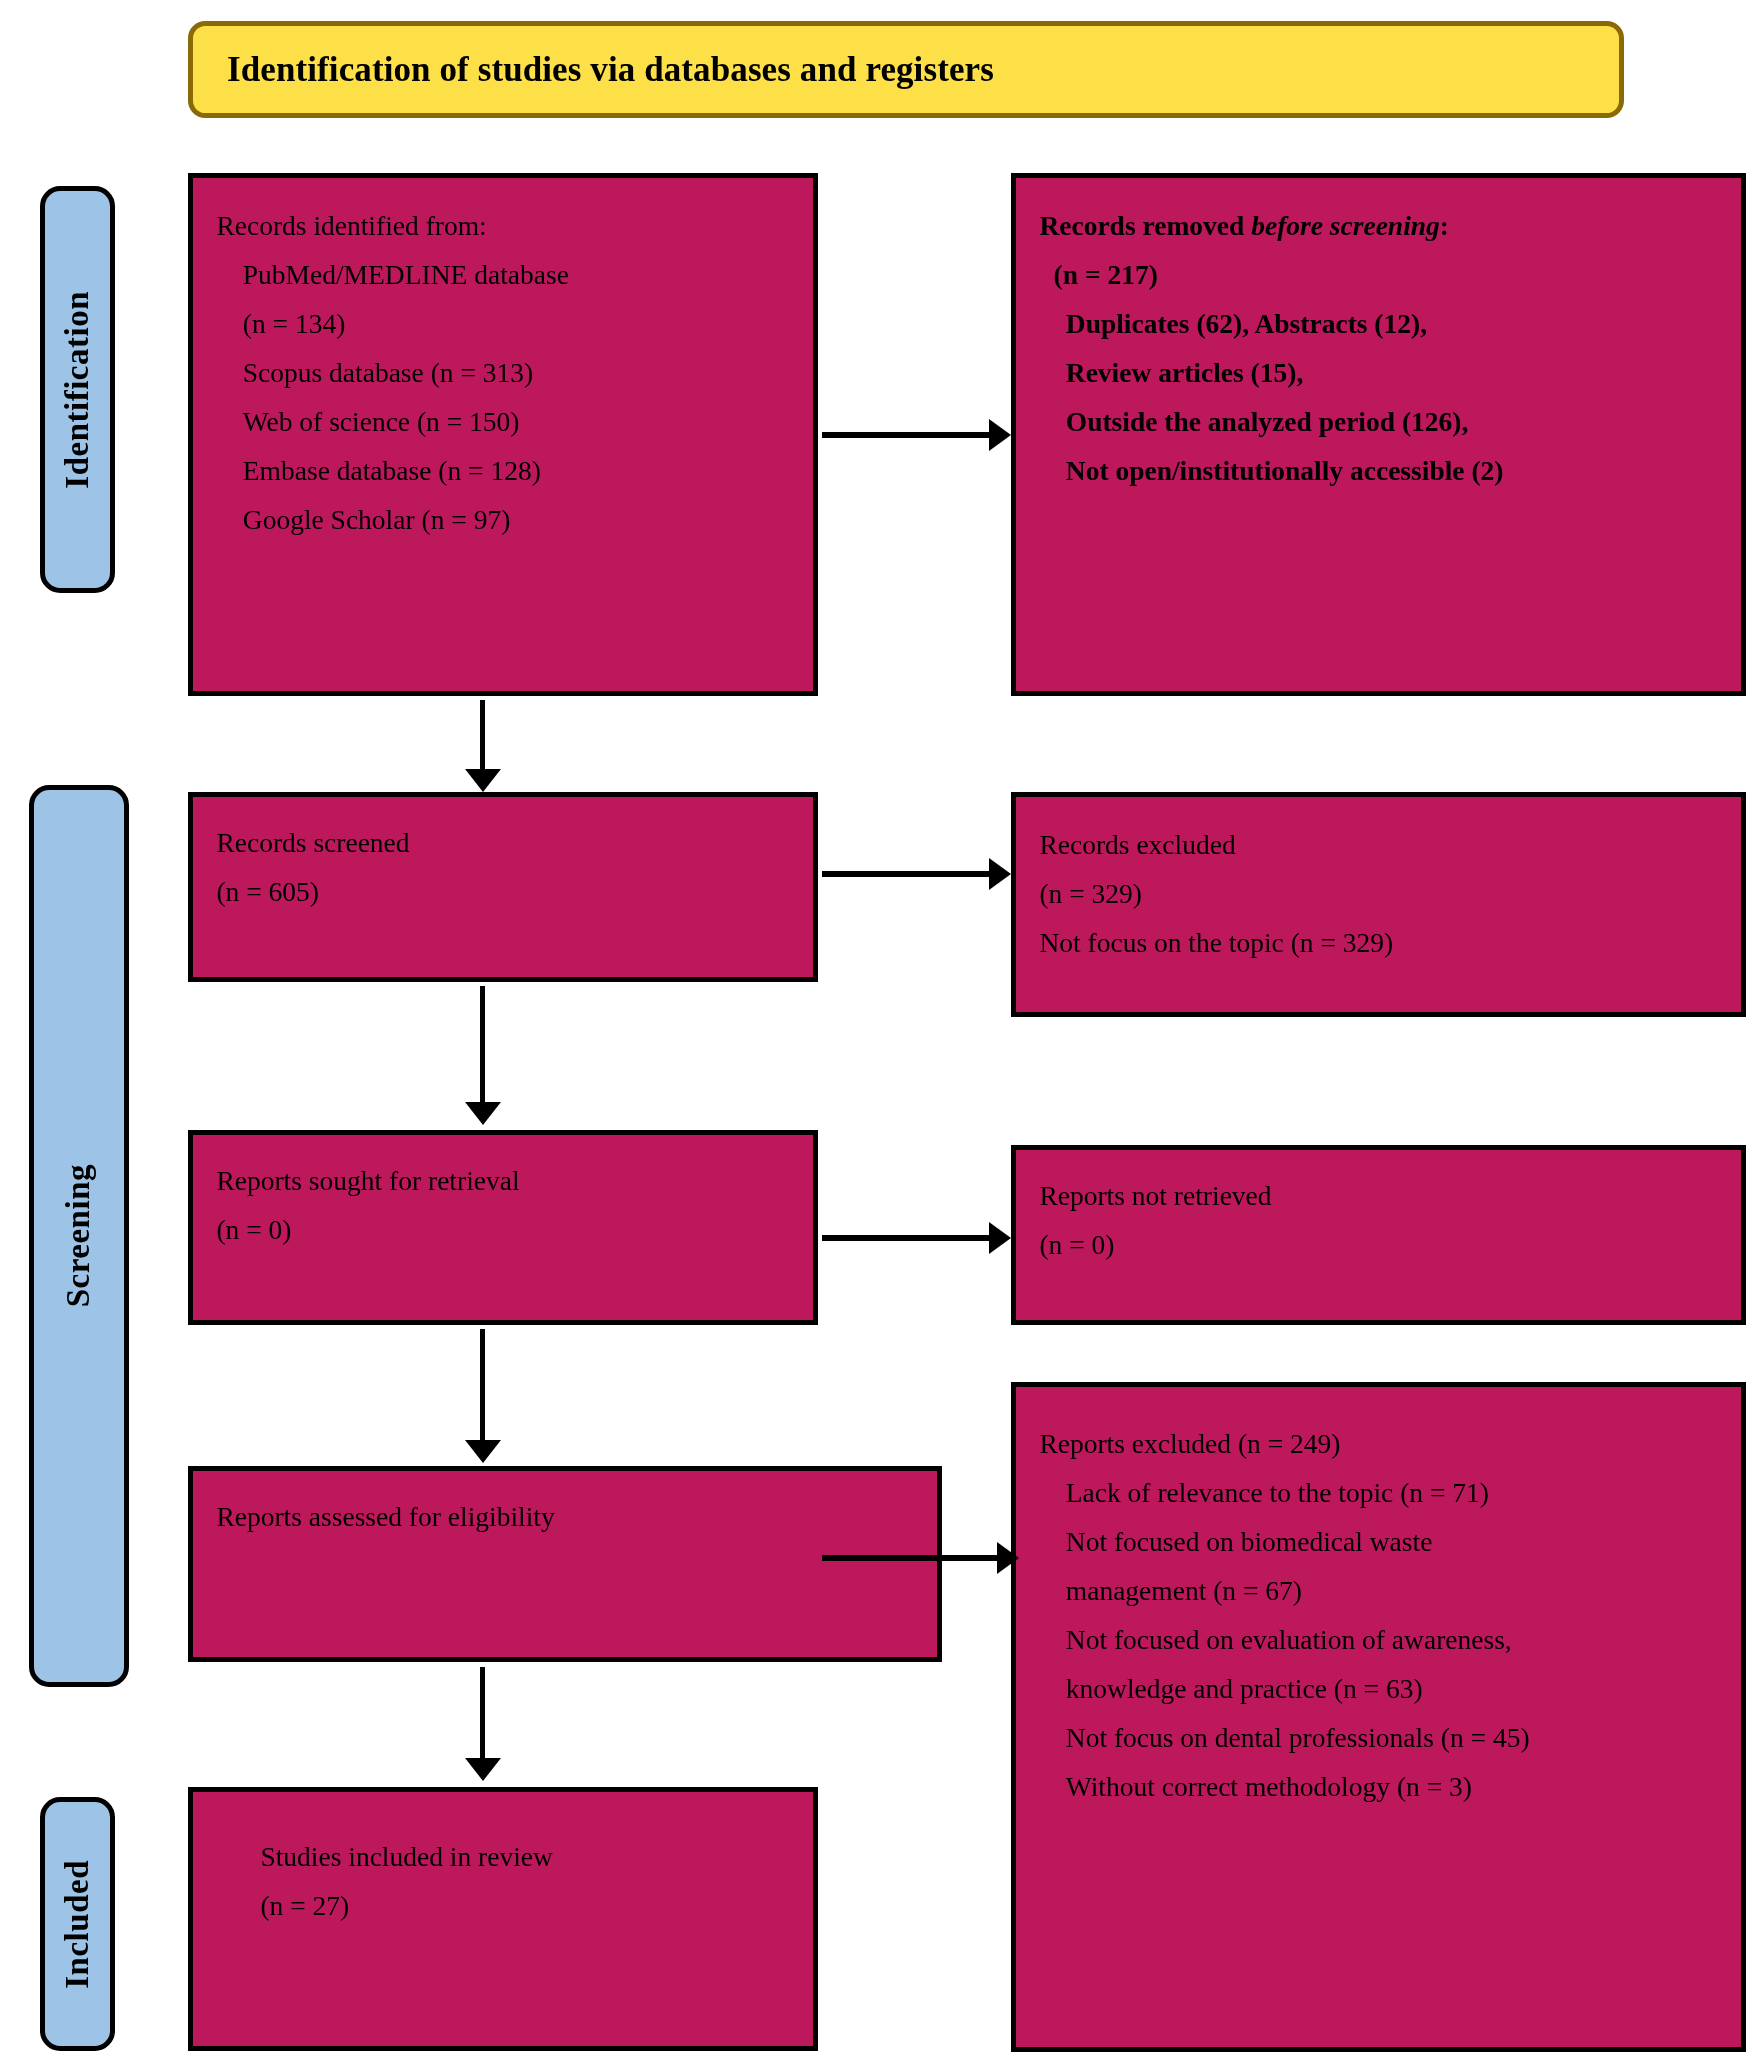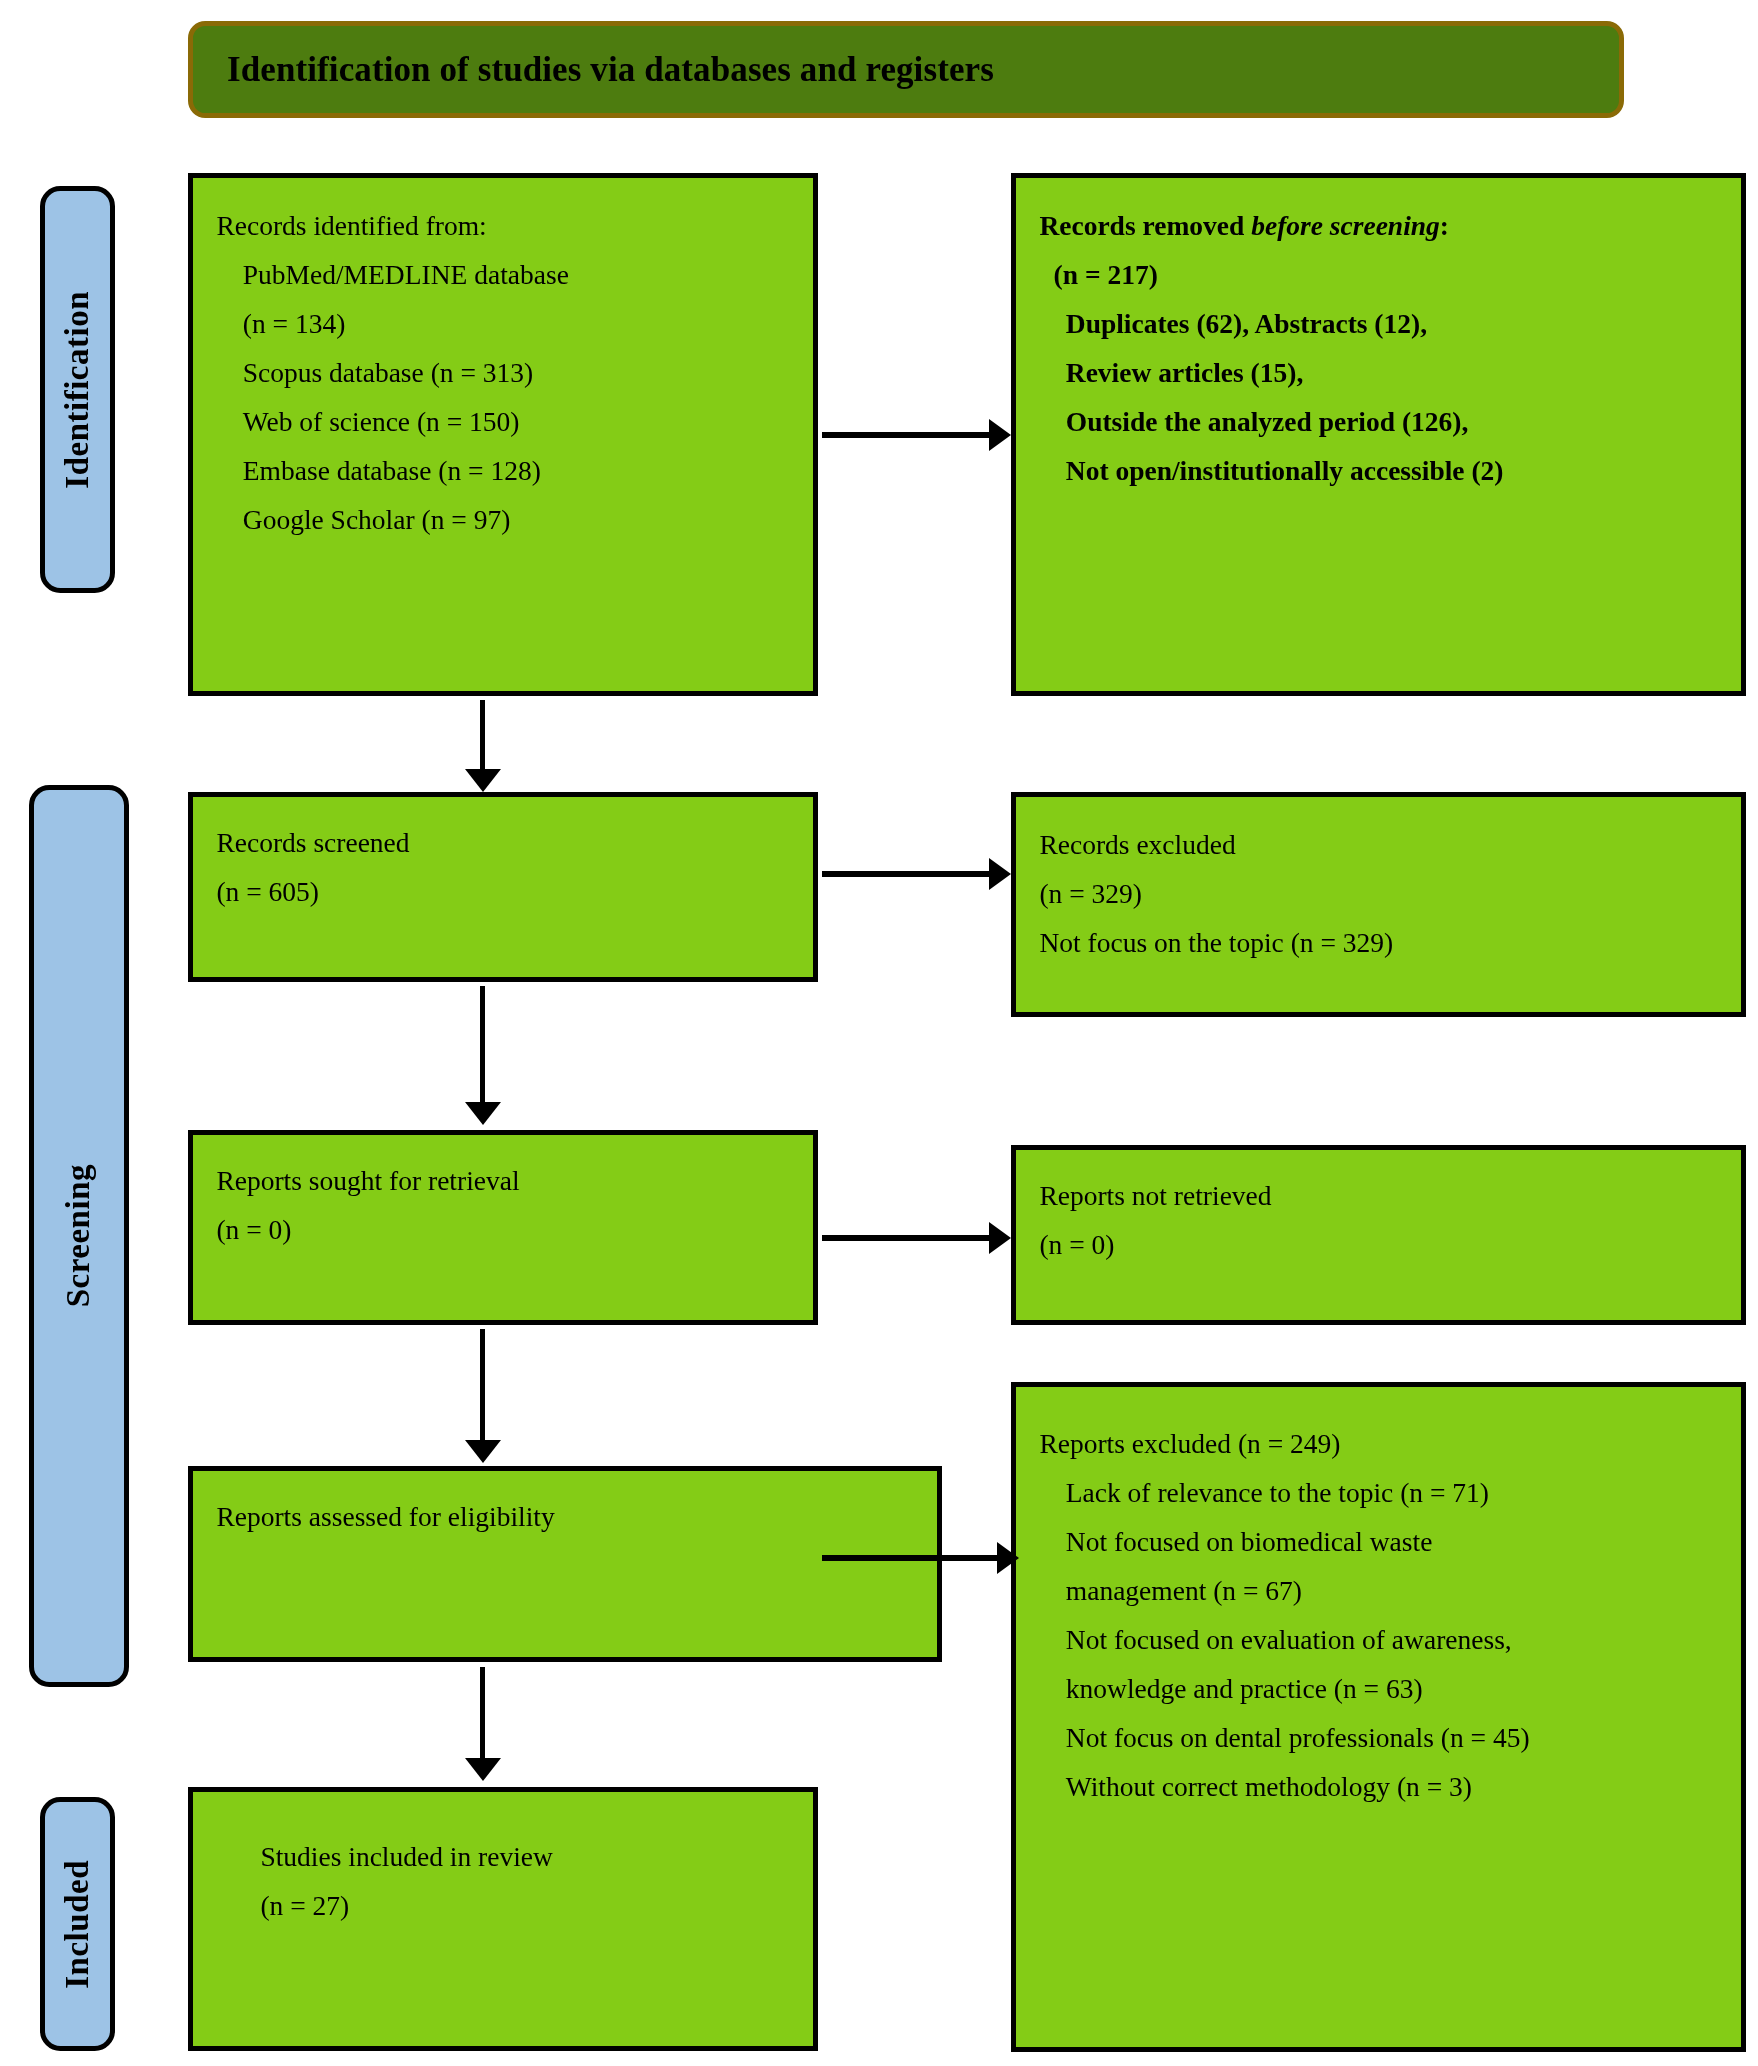--- a/index.html
+++ b/index.html
@@ -13,21 +13,21 @@
     height:2066px;
     background:#ffffff;
     overflow:hidden;
   }
 
   
   .title-banner{
     position:absolute;
     left:188px; top:21.4px;
     width:1436px; height:97px;
-    background:#4d7c0f;
+    background:#fde047;
     border:5.6px solid #8A6A06;
     border-radius:17.3px;
     box-sizing:border-box;
     display:flex;
     align-items:center;
   }
   .title-banner .title-text{
     font-weight:bold;
     font-size:35px;
     letter-spacing:0.1px;
@@ -54,21 +54,21 @@
     letter-spacing:0.5px;
     white-space:nowrap;
   }
   .phase-identification{ left:40px; top:186px;  width:75px; height:407px; }
   .phase-screening{     left:28.5px; top:785px; width:100px; height:902px; }
   .phase-included{      left:40px; top:1797px; width:75px; height:254px; }
 
   
   .box{
     position:absolute;
-    background:#84cc16;
+    background:#be185d;
     border:5.1px solid #000000;
     box-sizing:border-box;
     padding:0;
   }
   .box .lines{
     position:relative;
     padding:23.4px 17.3px 0 23.4px;
     font-size:27.5px;
     line-height:49px;
   }

